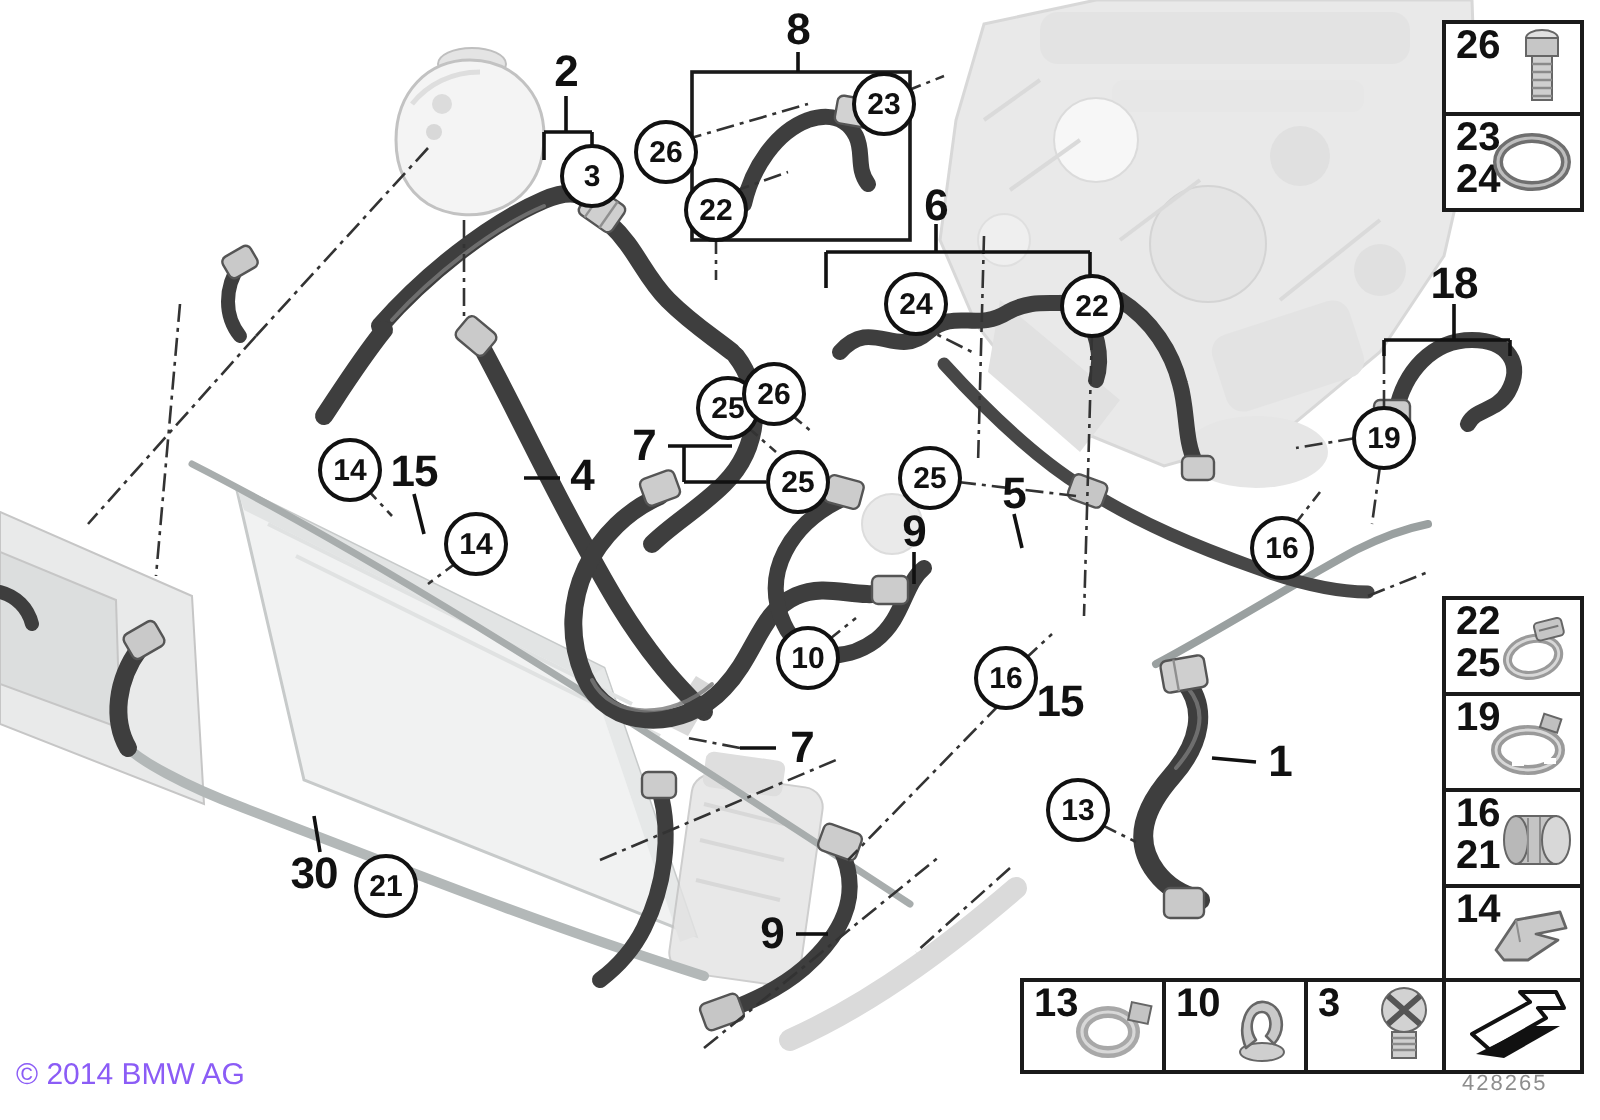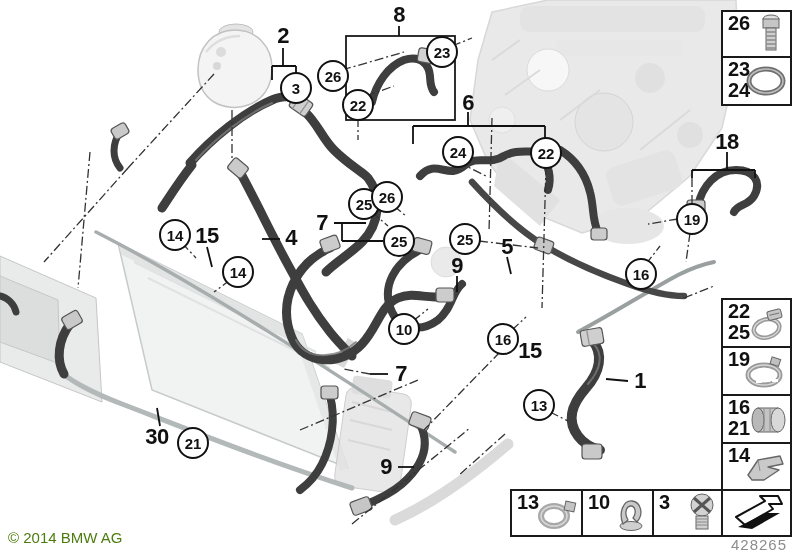--- a/index.html
+++ b/index.html
@@ -10,22 +10,22 @@
   .co{position:absolute;transform:translate(-50%,-50%);color:#111;font-weight:bold;
       display:flex;align-items:center;justify-content:center;user-select:none;}
   .co.circle{width:28px;height:28px;border:2.5px solid #111;border-radius:50%;
              background:#fff;font-size:15px;line-height:1;}
   .co.plain{font-size:22px;letter-spacing:-0.5px;}
   
   .lbox{position:absolute;border:2px solid #1a1a1a;background:#fff;box-sizing:border-box;}
   .lnums{position:absolute;left:5px;top:1px;font-weight:bold;font-size:20px;line-height:21px;color:#111;}
   .licon{position:absolute;right:2px;top:50%;transform:translateY(-50%);}
   .licon.center{right:6px;}
-  .copyright{position:absolute;left:8px;top:529px;font-size:15px;color:#4d7c0f;}
-  .docnum{position:absolute;left:731px;top:536px;font-size:15px;color:#8d8d8d;letter-spacing:1px;}
+  .copyright{position:absolute;left:8px;top:529px;font-size:15px;color:#8b5cf6;}
+  .docnum{position:absolute;left:731px;top:536px;font-size:11px;color:#8d8d8d;letter-spacing:1px;}
 </style>
 </head>
 <body>
 
 <div class="stage">
 
   <svg class="art" width="800" height="560" viewBox="0 0 800 560">
 
     <g opacity="0.55">
       <path d="M492,12 L548,0 L736,0 L738,58 L722,128 L690,176 L642,216 L582,233 L526,210 L488,162 L470,120 L478,60 Z" fill="#d8d8d8" stroke="#b9b9b9" stroke-width="1.5"></path>

